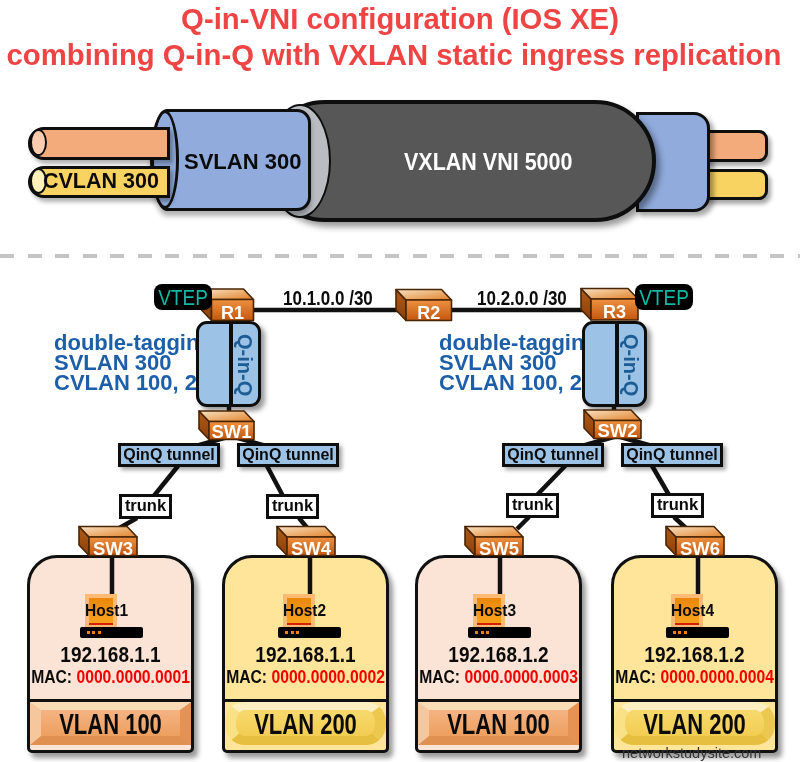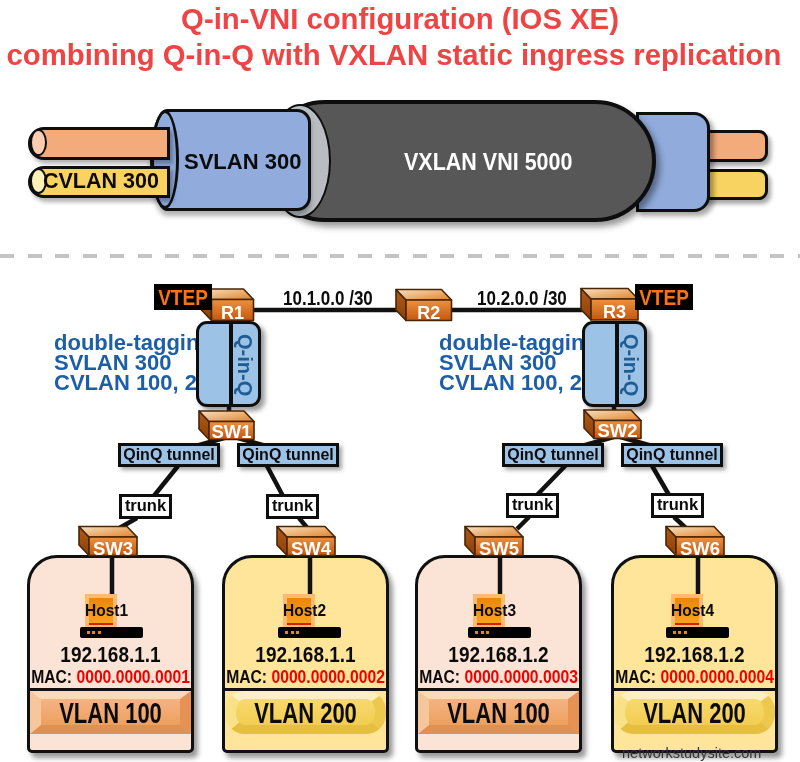--- a/index.html
+++ b/index.html
@@ -5,34 +5,34 @@
   html,body{margin:0;padding:0;background:#fff;}
   *{box-sizing:border-box;font-family:"Liberation Sans",sans-serif;}
   #page{position:relative;width:800px;height:762px;background:#fff;overflow:hidden;}
   .abs{position:absolute;}
   .title{width:800px;text-align:center;font-weight:bold;color:#ef4444;}
   
   .tube{position:absolute;border:3px solid #0e0e0e;}
   .cap{position:absolute;border:2.5px solid #0e0e0e;border-radius:50%;}
   .lbl{position:absolute;color:#0b0b0b;white-space:nowrap;}
   
-  .vtep{position:absolute;background:#000;color:#f97316;font-weight:bold;font-size:19px;text-align:center;line-height:27px;width:58px;height:26px;}
+  .vtep{position:absolute;background:#000;color:#14b8a6;font-weight:normal;font-size:19px;text-align:center;line-height:27px;width:58px;height:26px;border-radius:8px;}
   .vtep span{display:inline-block;transform:scaleY(1.2);transform-origin:center center;}
   .qinqbox{position:absolute;width:65px;height:86px;background:#9cc3e6;border:3px solid #0d0d0d;border-radius:11px;box-shadow:4px 4px 5px rgba(0,0,0,0.40);}
   .qdiv{position:absolute;top:0;bottom:0;width:3.5px;background:#0d0d0d;left:30px;}
   .qtext{position:absolute;color:#1d5c94;font-weight:bold;font-size:20px;white-space:nowrap;transform:rotate(90deg);transform-origin:left top;}
   .bluetxt{position:absolute;color:#1c5fa8;font-weight:bold;font-size:22px;line-height:20px;text-align:left;white-space:nowrap;}
   .iplbl{position:absolute;color:#0b0b0b;font-weight:bold;font-size:17px;white-space:nowrap;}
   .qinqt{position:absolute;width:102px;height:24px;background:#9cc3e6;border:3px solid #0d0d0d;color:#0b0b0b;font-size:16px;font-weight:bold;text-align:center;line-height:17.5px;box-shadow:3px 3px 4px rgba(0,0,0,0.35);}
   .trunk{position:absolute;width:53px;height:25px;background:#fff;border:3.5px solid #0d0d0d;color:#0b0b0b;font-size:16.5px;font-weight:bold;text-align:center;line-height:17.5px;}
   
   .cont{position:absolute;top:555px;width:167px;height:198px;border:3px solid #101010;border-radius:30px 30px 5px 5px;box-shadow:4px 5px 5px rgba(0,0,0,0.40);}
   .peach{background:#fbe4d6;}
   .yellow{background:#fee59a;}
-  .banner{position:absolute;left:0;right:0;bottom:16px;height:46px;border-top:3px solid #111;}
+  .banner{position:absolute;left:0;right:0;bottom:5px;height:46px;border-top:3px solid #111;}
   .bev{position:absolute;inset:0;border-style:solid;border-width:8px 11px 9px 11px;text-align:center;font-weight:bold;font-size:22px;color:#0b0b0b;line-height:26px;}
   .bev span{display:inline-block;transform:scaleY(1.35) translateY(1.5px);transform-origin:center center;}
   .bevO{border-color:#fbdab6 #e69254 #e09050 #f6c69c;background:linear-gradient(180deg,#f5b384,#eda05e);}
   .bevY{border-color:#fcf0c2 #ecc84e #e7bf40 #f8e187;background:linear-gradient(180deg,#f7d96d,#f2cd52);border-radius:20px;}
   .iptxt{position:absolute;width:167px;text-align:center;font-size:19px;line-height:20px;font-weight:bold;color:#0b0b0b;transform:scaleY(1.15);transform-origin:center top;}
   .mactxt{position:absolute;width:167px;text-align:center;font-size:15.7px;line-height:17px;font-weight:bold;color:#0b0b0b;white-space:nowrap;transform:scaleY(1.12);transform-origin:center top;}
   .mactxt b{color:#f20000;font-weight:bold;}
   
   .scr{position:absolute;width:32px;height:33px;background:#fdba74;}
   .scrin{position:absolute;left:4px;right:4px;top:4px;bottom:4px;background:linear-gradient(180deg,#e9880c,#f9a21c);}

